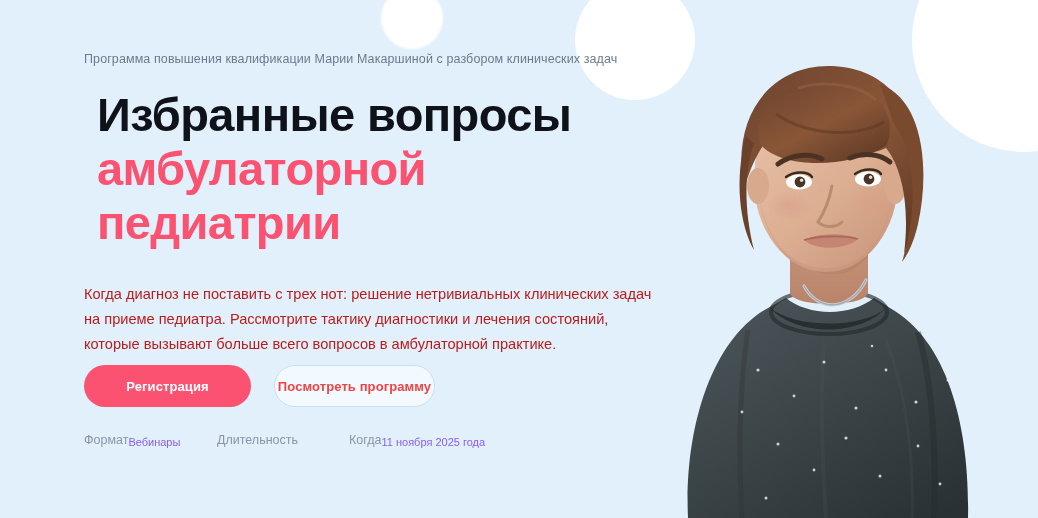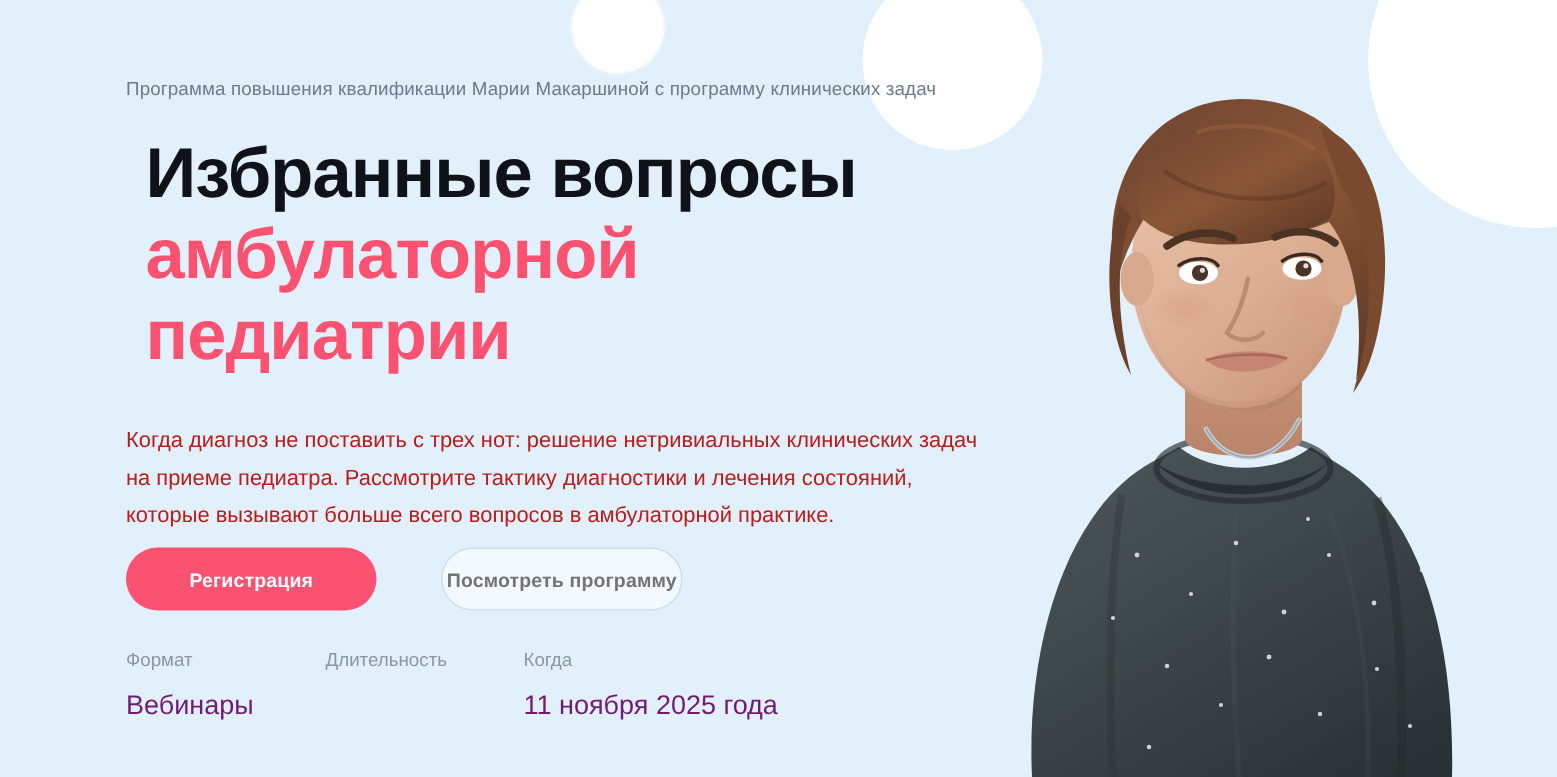--- a/index.html
+++ b/index.html
@@ -110,21 +110,21 @@
     font-weight: 400;
     color: #b91c1c;
   }
 
   .actions {
     position: absolute;
     top: 365px;
     left: 0;
     display: flex;
     align-items: center;
-    gap: 43px;
+    gap: 23px;
   }
 
   .btn {
     box-sizing: border-box;
     display: inline-flex;
     align-items: center;
     justify-content: center;
     border-radius: 999px;
     font-family: inherit;
     font-weight: 700;
@@ -138,47 +138,47 @@
     width: 167px;
     height: 42px;
     background: #fa5270;
     color: #ffffff;
     border: none;
   }
   .btn-secondary {
     width: 161px;
     height: 42px;
     background: #f3faff;
-    color: #737373;
+    color: #ef4444;
     border: 1px solid #ccdfee;
   }
 
   .meta {
     position: absolute;
     top: 432px;
     left: 0;
     display: flex;
   }
-  .meta-item { display: flex; flex-direction: column; }
+  .meta-item { display: flex; flex-direction: row; }
   .meta-item.m0 { width: 133px; }
   .meta-item.m1 { width: 132px; gap: 36px; }
   .meta-item.m2 { width: auto; }
   .meta-label {
     font-size: 12.5px;
     line-height: 17px;
     font-weight: 400;
     color: #8b95a5;
     margin-bottom: 11px;
     white-space: nowrap;
   }
   .meta-value {
-    font-size: 18px;
+    font-size: 11px;
     line-height: 20px;
     font-weight: 400;
-    color: #701a75;
+    color: #8b5cf6;
     white-space: nowrap;
   }
 </style>
 </head>
 <body>
 
 <div class="hero">
 
   <div class="deco-circle c1"></div>
   <div class="deco-circle c2"></div>
@@ -282,21 +282,21 @@
         <circle cx="330" cy="340" r="1.5"></circle>
           <circle cx="322" cy="444" r="1.4"></circle>
         <circle cx="148" cy="458" r="1.5"></circle>
           <circle cx="254" cy="306" r="1.3"></circle>
       </g>
     </svg>
   </div>
 
   <div class="content">
 
-    <p class="eyebrow">Программа повышения квалификации Марии Макаршиной с программу клинических задач</p>
+    <p class="eyebrow">Программа повышения квалификации Марии Макаршиной с разбором клинических задач</p>
 
     <h1 class="headline">
       <span>Избранные вопросы</span>
       <span class="accent">амбулаторной</span>
       <span class="accent">педиатрии</span>
     </h1>
 
     <p class="lede">Когда диагноз не поставить с трех нот: решение нетривиальных клинических задач на приеме педиатра. Рассмотрите тактику диагностики и лечения состояний, которые вызывают больше всего вопросов в амбулаторной практике.</p>
 
     <div class="actions">

